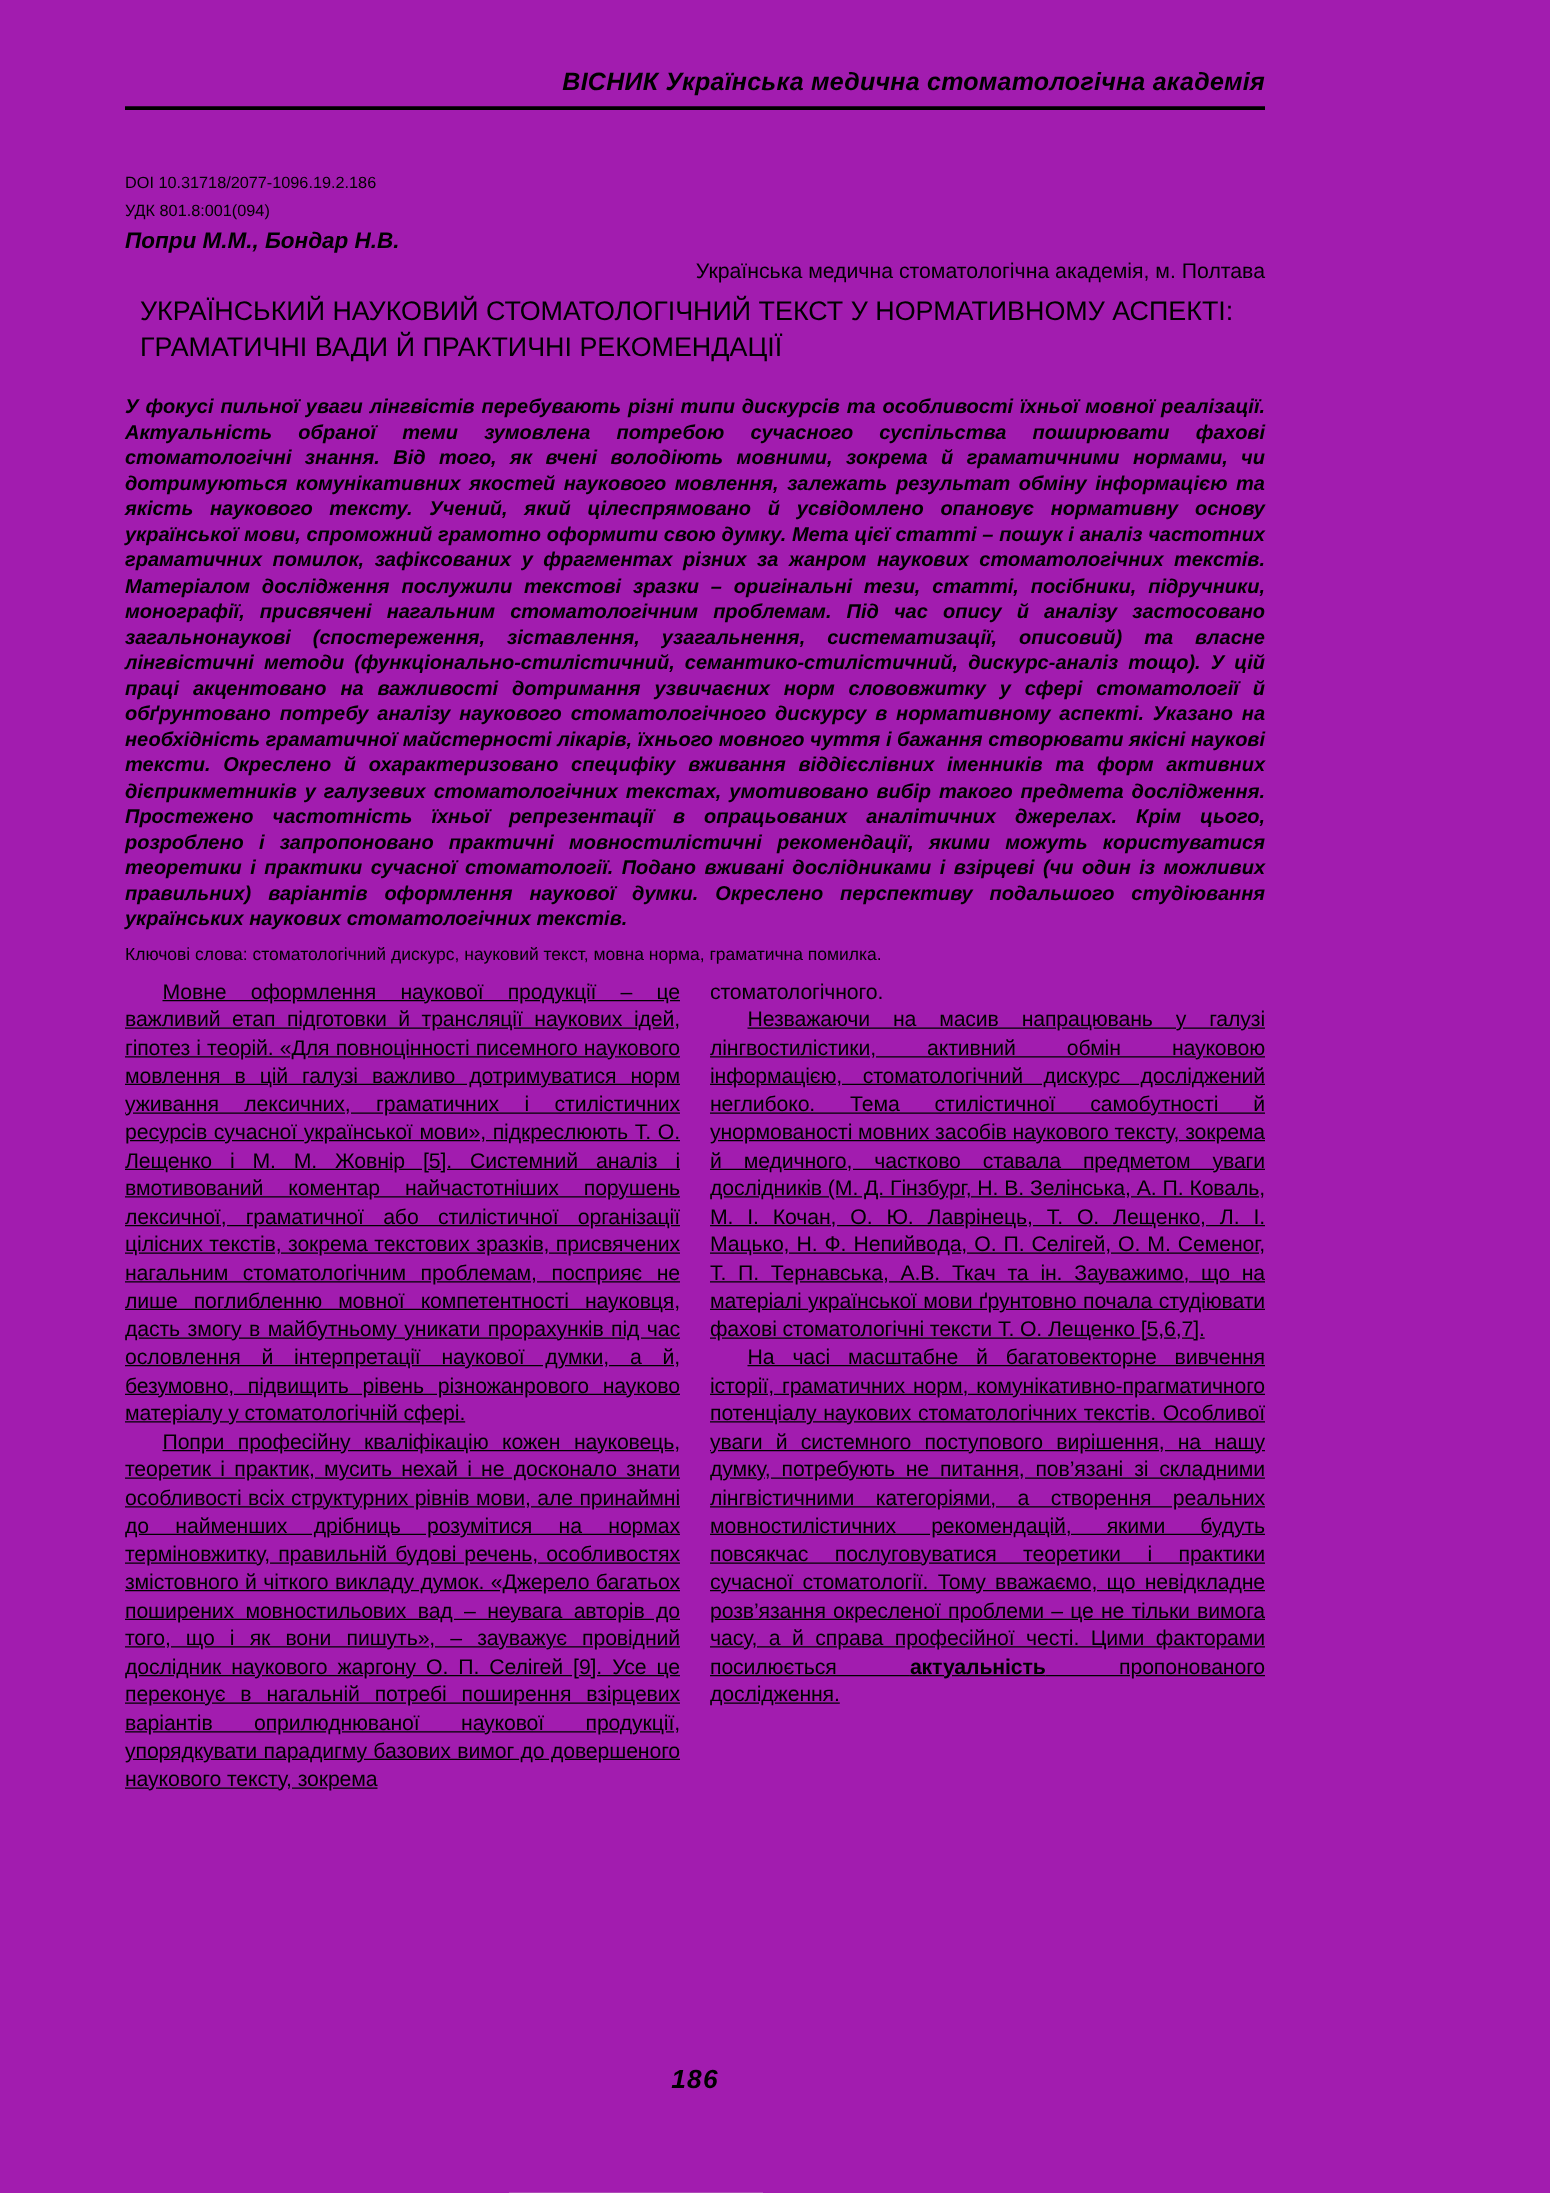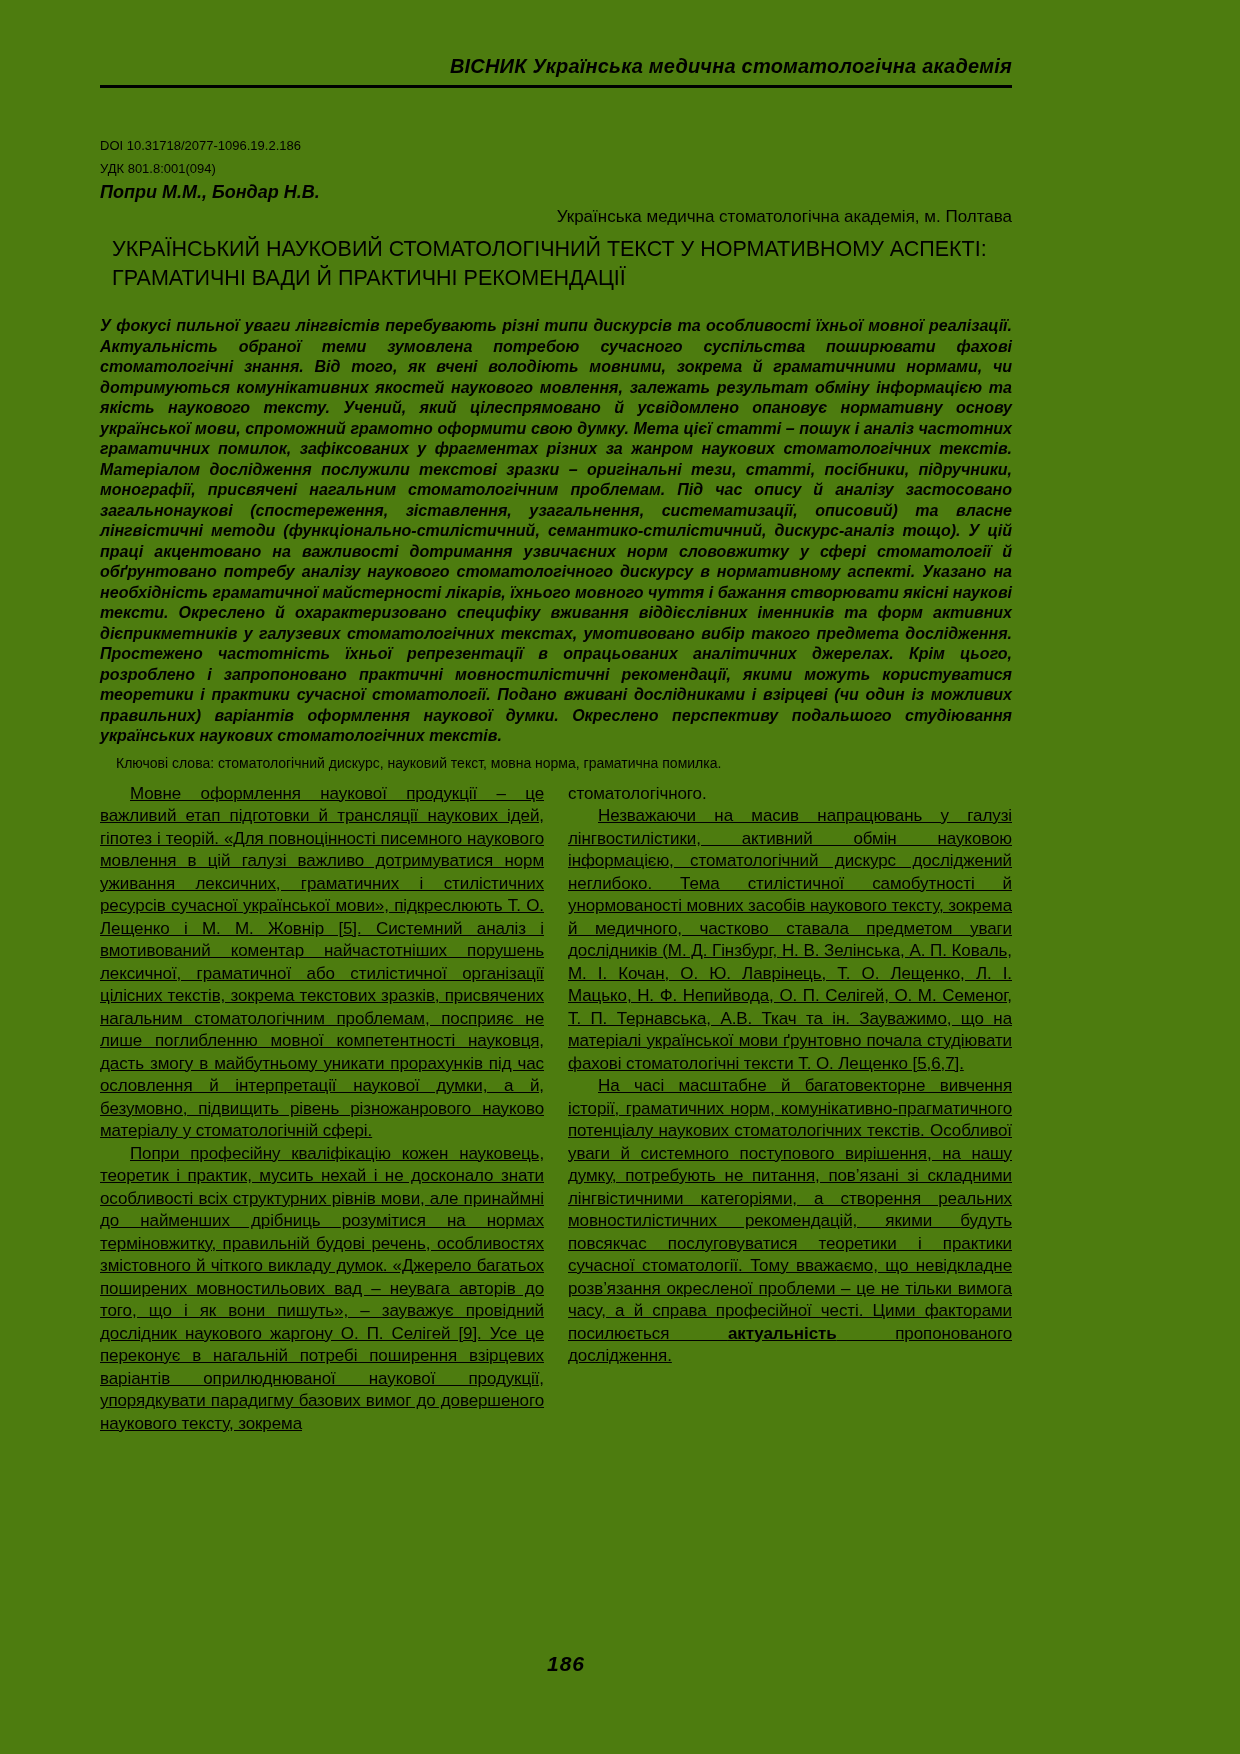--- a/index.html
+++ b/index.html
@@ -6,21 +6,21 @@
   body {
     background: #d8d8d8;
     font-family: "Liberation Sans", sans-serif;
     color: #000;
   }
   .page {
     position: relative;
     width: 1240px;
     height: 1754px;
     margin: 0 auto;
-    background: #4d7c0f;
+    background: #a21caf;
     box-sizing: border-box;
     padding: 54px 228px 0 100px;
     overflow: hidden;
   }
   .journal-header {
     border-bottom: 3px solid #000;
     padding-bottom: 7px;
     text-align: right;
   }
   .journal-title {
@@ -48,21 +48,21 @@
   .abstract {
     margin: 23px 0 0 0;
     font-size: 16px;
     line-height: 20.5px;
     font-weight: bold;
     font-style: italic;
     text-align: justify;
     hyphens: auto;
   }
   .keywords {
-    margin: 7px 0 0 16px;
+    margin: 7px 0 0 0;
     font-size: 14px;
     line-height: 18px;
   }
   .columns {
     display: flex;
     gap: 24px;
     margin-top: 11px;
     max-height: 845px;
     overflow: hidden;
   }
@@ -71,21 +71,21 @@
     font-size: 17px;
     line-height: 22.5px;
     text-align: justify;
     letter-spacing: -0.1px;
     hyphens: auto;
   }
   .col p { margin: 0; }
   .col p.indent { text-indent: 30px; text-decoration: underline; }
   .page-number {
     position: absolute;
-    left: 110px;
+    left: 100px;
     bottom: 78px;
     width: 912px;
     text-align: center;
     font-size: 21px;
     font-weight: bold;
     font-style: italic;
     letter-spacing: 1px;
   }
 </style>
 </head>

